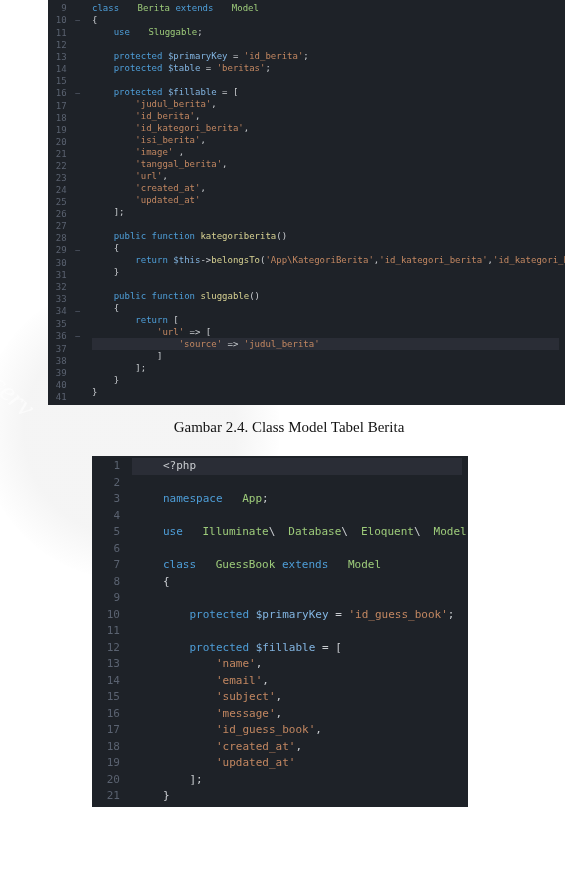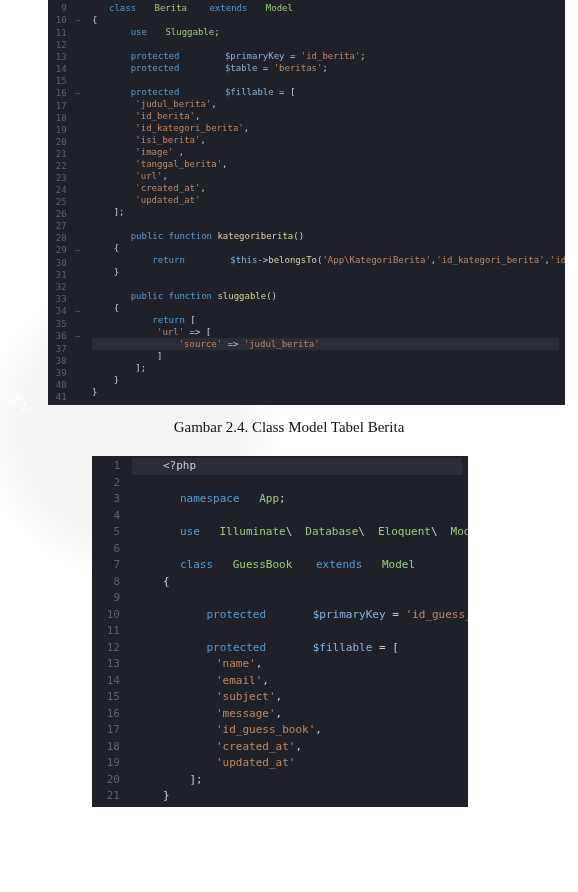--- a/index.html
+++ b/index.html
@@ -63,24 +63,24 @@
     .code-area {
       padding: 2px 6px 2px 8px;
       flex: 1;
       white-space: pre;
       overflow: hidden;
     }
     .code-line { display: block; min-height: 1em; }
     .code-block-1 .code-line { min-height: 12px; }
     .code-block-2 .code-line { min-height: 16.5px; padding-left: 31px; }
     .hl-line { background: rgba(100,100,120,0.18); }
-    .kw-blue { color: #4e9ed8; margin-left: 17px; }
+    .kw-blue { color: #4e9ed8; }
     .cls-green { color: #9dcb7a; margin-left: 13px; }
     .str { color: #c28761; }
-    .var { color: #82b4e0; margin-left: 40px; }
+    .var { color: #82b4e0; }
     .punct { color: #c9ccd0; }
     .plain { color: #c9ccd0; }
     .func-yellow { color: #d8d292; text-align: right; }
     .caption {
       text-align: center;
       font-size: 15px;
       color: #111;
       margin: 14px 0 20px 0;
       font-family: 'Times New Roman', serif;
       position: relative;

